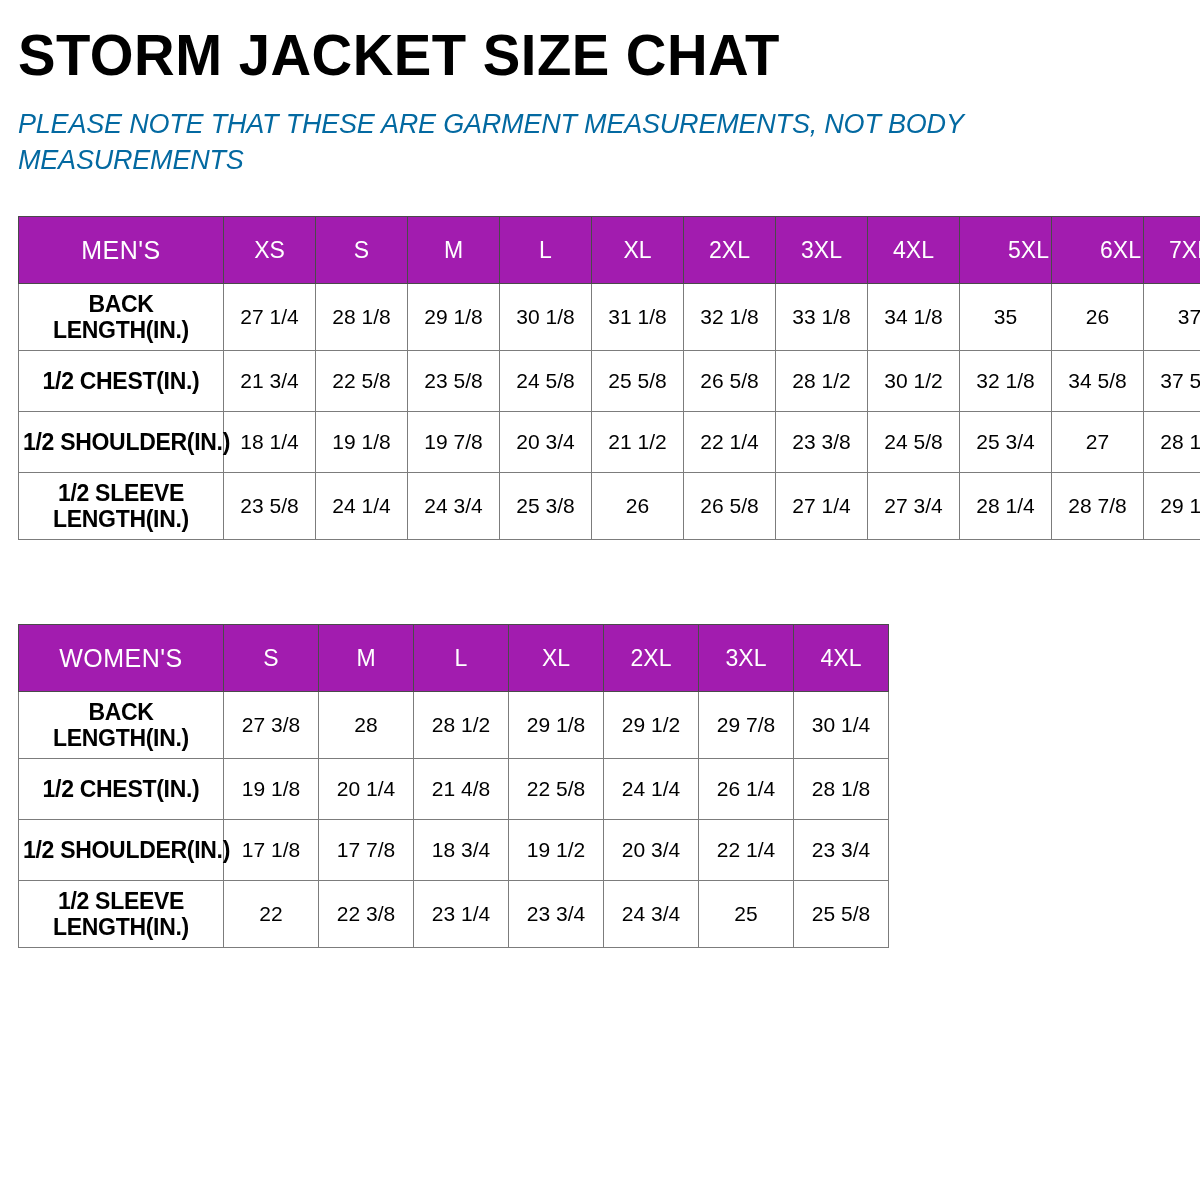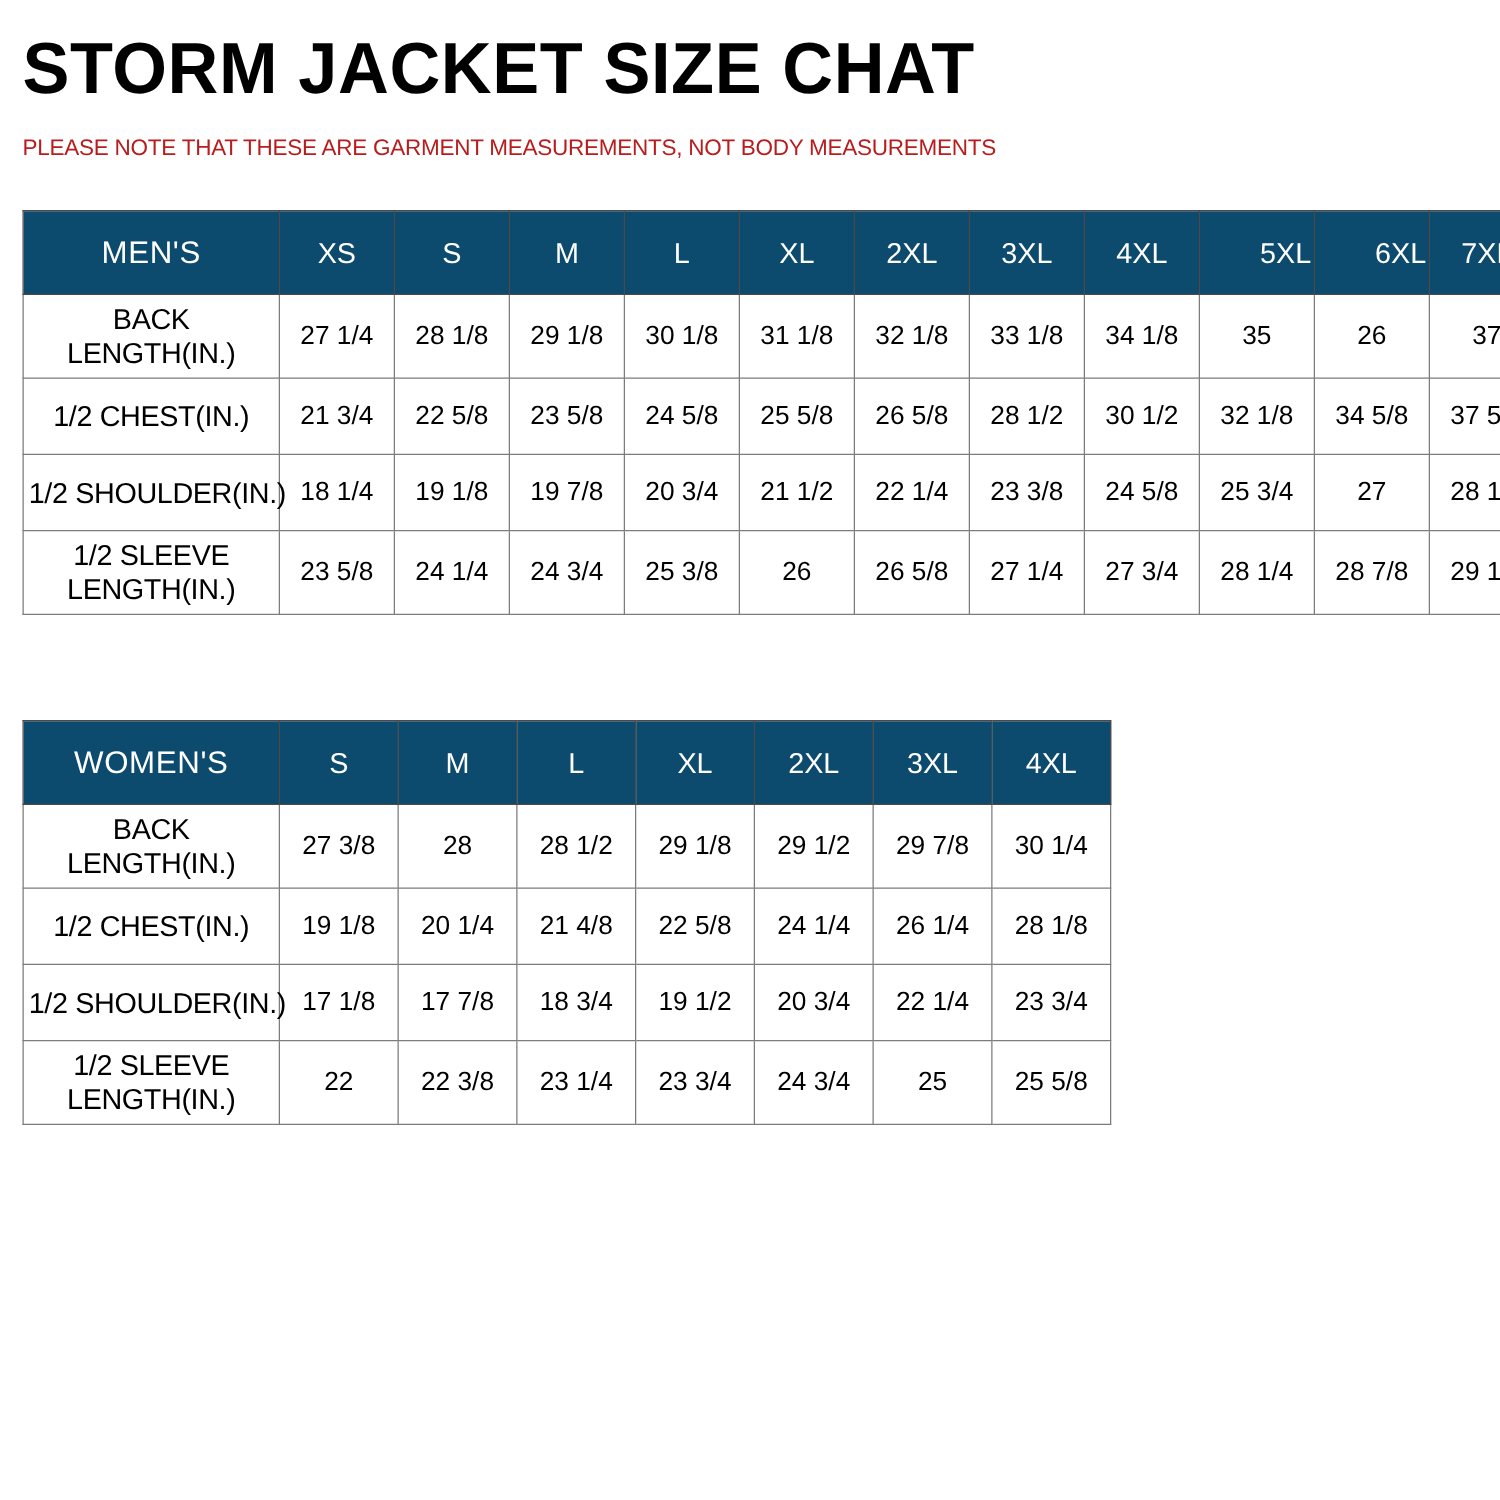--- a/index.html
+++ b/index.html
@@ -28,59 +28,60 @@
     letter-spacing: 0.5px;
     line-height: 1.0;
     margin: 0;
     padding-top: 26px;
     color: #000000;
     transform: scaleX(0.97);
     transform-origin: left top;
     white-space: nowrap;
   }
   .note {
-    color: #b91c1c;
-    font-size: 18px;
+    color: #0369a1;
+    font-size: 27px;
     font-weight: normal;
     line-height: 1.34;
     margin: 0;
     padding-top: 22px;
     max-width: 965px;
     letter-spacing: -0.2px;
+    font-style: italic;
   }
   table.size-table {
     border-collapse: collapse;
     table-layout: fixed;
     border: 1px solid #7c7c7c;
   }
   table.size-table td {
     border: 1px solid #7c7c7c;
     text-align: center;
     vertical-align: middle;
     font-size: 21px;
     color: #000000;
     background: #ffffff;
     padding: 2px 2px;
     line-height: 1.16;
     white-space: nowrap;
   }
   table.size-table thead td {
-    background: #0c4a6e;
+    background: #a21caf;
     color: #ffffff;
     font-size: 23px;
     font-weight: normal;
     height: 62px;
     border: 1px solid #4a4a4a;
   }
   table.size-table thead td.corner {
     font-size: 25px;
     letter-spacing: 0.5px;
   }
   table.size-table td.rowlabel {
-    font-weight: normal;
+    font-weight: bold;
     font-size: 23px;
     letter-spacing: -0.3px;
     padding: 0 4px;
   }
   .men-table {
     margin-top: 38px;
     width: 1164px;
   }
   .men-table td { height: 56px; }
   .men-table tr.tall td { height: 62px; }

